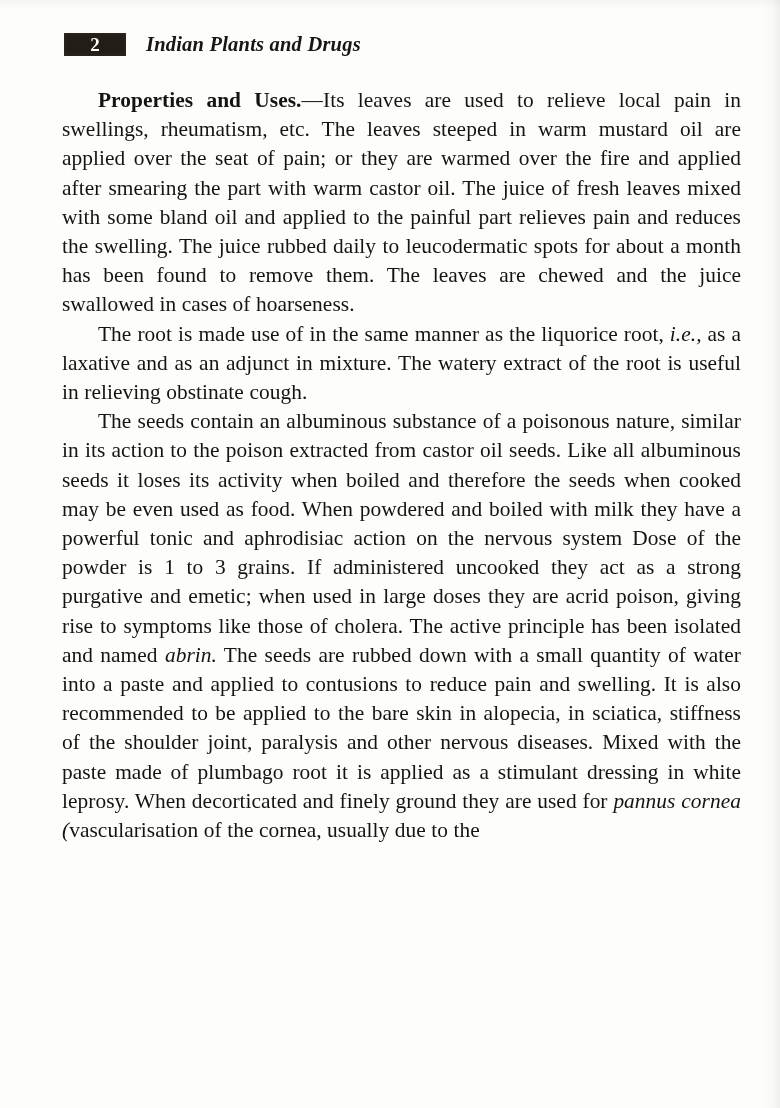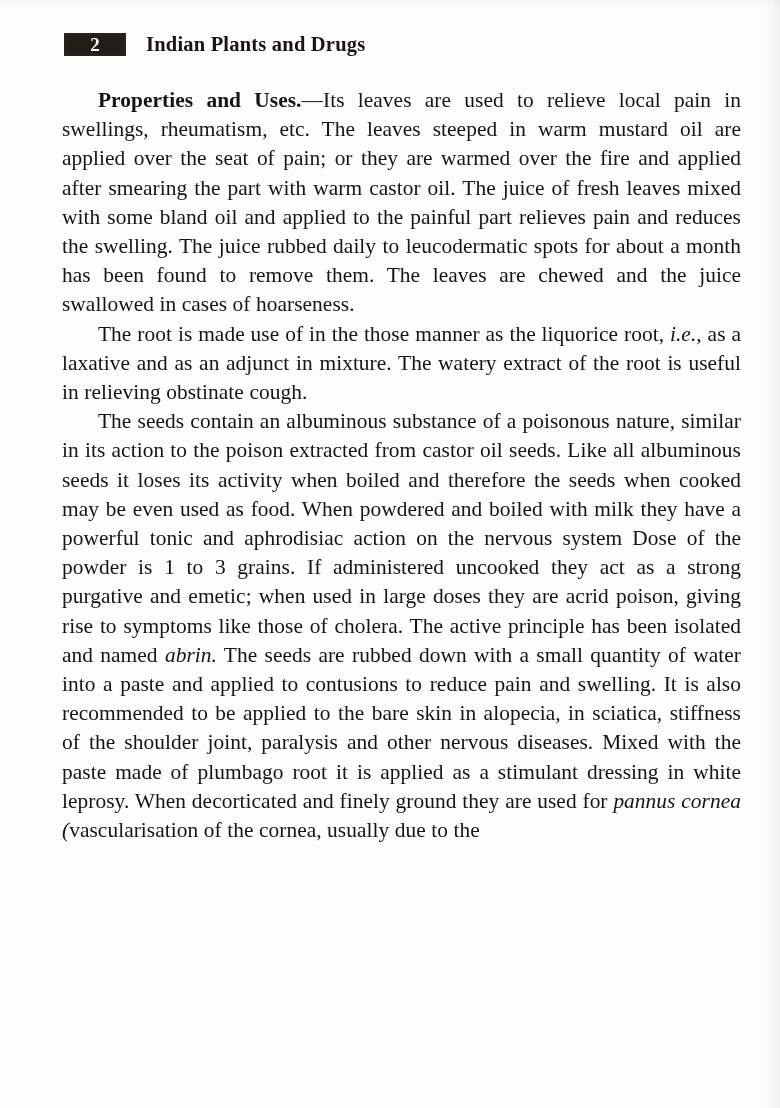--- a/index.html
+++ b/index.html
@@ -56,20 +56,21 @@
   .folio-number {
     color: #ffffff;
     font-family: "Liberation Serif", "DejaVu Serif", serif;
     font-weight: bold;
     font-size: 19px;
     line-height: 1;
     letter-spacing: 0.2px;
   }
   .head-title {
     margin-left: 20px;
+    font-style: italic;
     font-weight: bold;
     font-size: 20.5px;
     letter-spacing: 0.2px;
     color: #191512;
     white-space: nowrap;
   }
 
   
   .body-col {
     position: absolute;
@@ -109,17 +110,17 @@
 
   <div class="running-head">
     <div class="folio-box">
       <span class="folio-number">2</span>
     </div>
     <div class="head-title">Indian Plants and Drugs</div>
   </div>
 
   <div class="body-col">
     <p class="para"><span class="lead">Properties and Uses.</span><span>—Its leaves are used to relieve local pain in swellings, rheumatism, etc. The leaves steeped in warm mustard oil are applied over the seat of pain; or they are warmed over the fire and applied after smearing the part with warm castor oil. The juice of fresh leaves mixed with some bland oil and applied to the painful part relieves pain and reduces the swelling. The juice rubbed daily to leucodermatic spots for about a month has been found to remove them. The leaves are chewed and the juice swallowed in cases of hoarseness.</span></p>
-    <p class="para"><span>The root is made use of in the those manner as the liquorice root, </span><span class="ital">i.e.,</span><span> as a laxative and as an adjunct in mixture. The watery extract of the root is useful in relieving obstinate cough.</span></p>
+    <p class="para"><span>The root is made use of in the same manner as the liquorice root, </span><span class="ital">i.e.,</span><span> as a laxative and as an adjunct in mixture. The watery extract of the root is useful in relieving obstinate cough.</span></p>
     <p class="para"><span>The seeds contain an albuminous substance of a poisonous nature, similar in its action to the poison extracted from castor oil seeds. Like all albuminous seeds it loses its activity when boiled and therefore the seeds when cooked may be even used as food. When powdered and boiled with milk they have a powerful tonic and aphrodisiac action on the nervous system Dose of the powder is 1 to 3 grains. If administered uncooked they act as a strong purgative and emetic; when used in large doses they are acrid poison, giving rise to symptoms like those of cholera. The active principle has been isolated and named </span><span class="ital">abrin.</span><span> The seeds are rubbed down with a small quantity of water into a paste and applied to contusions to reduce pain and swelling. It is also recommended to be applied to the bare skin in alopecia, in sciatica, stiffness of the shoulder joint, paralysis and other nervous diseases. Mixed with the paste made of plumbago root it is applied as a stimulant dressing in white leprosy. When decorticated and finely ground they are used for </span><span class="ital">pannus cornea (</span><span>vascularisation of the cornea, usually due to the</span></p>
   </div>
 
 </div>
 
 </body></html>

